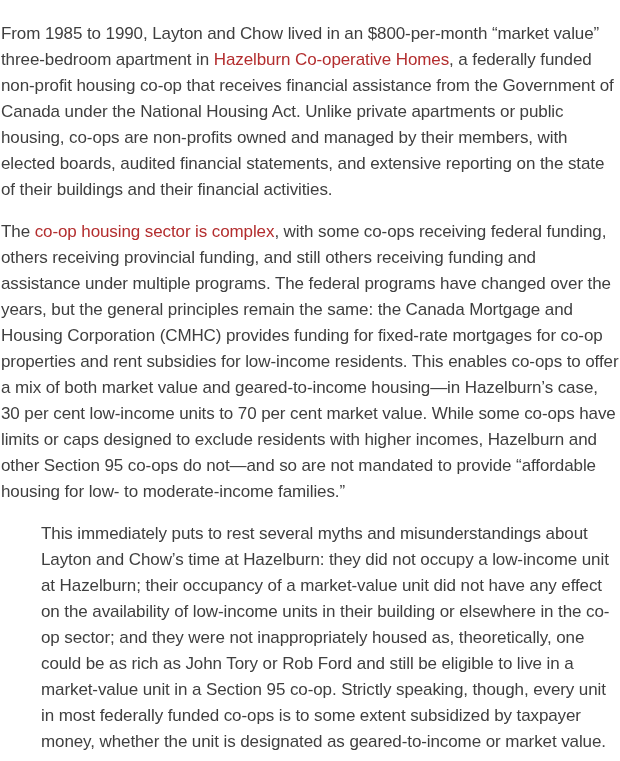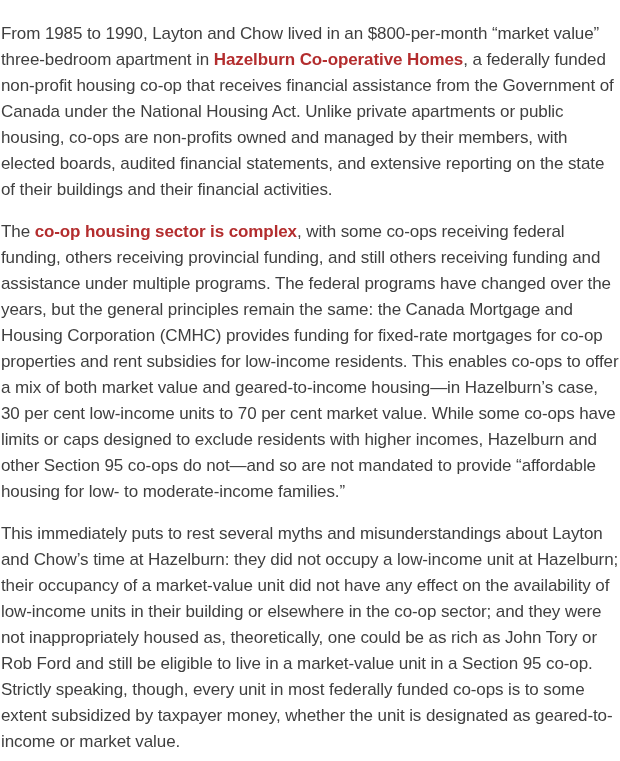--- a/index.html
+++ b/index.html
@@ -15,26 +15,26 @@
     font-size: 17px;
     line-height: 26px;
     letter-spacing: -0.1px;
     color: #3f3f3f;
   }
   .article p {
     margin: 0 0 16px 0;
   }
   .article p:last-child {
     margin-bottom: 0;
+    margin-left: 40px;
   }
   a.link {
     color: #b32d2e;
     text-decoration: none;
     cursor: pointer;
-    font-weight: bold;
   }
 </style>
 </head>
 <body>
 
 <main class="article" style="color: rgb(63, 63, 63);">
 
   <p><span>From 1985 to 1990, Layton and Chow lived in an $800-per-month “market value” three-bedroom apartment in </span><a class="link" style="color: rgb(179, 45, 46);">Hazelburn Co-operative Homes</a><span>, a federally funded non-profit housing co-op that receives financial assistance from the Government of Canada under the National Housing Act. Unlike private apartments or public housing, co-ops are non-profits owned and managed by their members, with elected boards, audited financial statements, and extensive reporting on the state of their buildings and their financial activities.</span></p>
 
   <p><span>The </span><a class="link" style="color: rgb(179, 45, 46);">co-op housing sector is complex</a><span>, with some co-ops receiving federal funding, others receiving provincial funding, and still others receiving funding and assistance under multiple programs. The federal programs have changed over the years, but the general principles remain the same: the Canada Mortgage and Housing Corporation (CMHC) provides funding for fixed-rate mortgages for co-op properties and rent subsidies for low-income residents. This enables co-ops to offer a mix of both market value and geared-to-income housing—in Hazelburn’s case, 30 per cent low-income units to 70 per cent market value. While some co-ops have limits or caps designed to exclude residents with higher incomes, Hazelburn and other Section 95 co-ops do not—and so are not mandated to provide “affordable housing for low- to moderate-income families.”</span></p>

